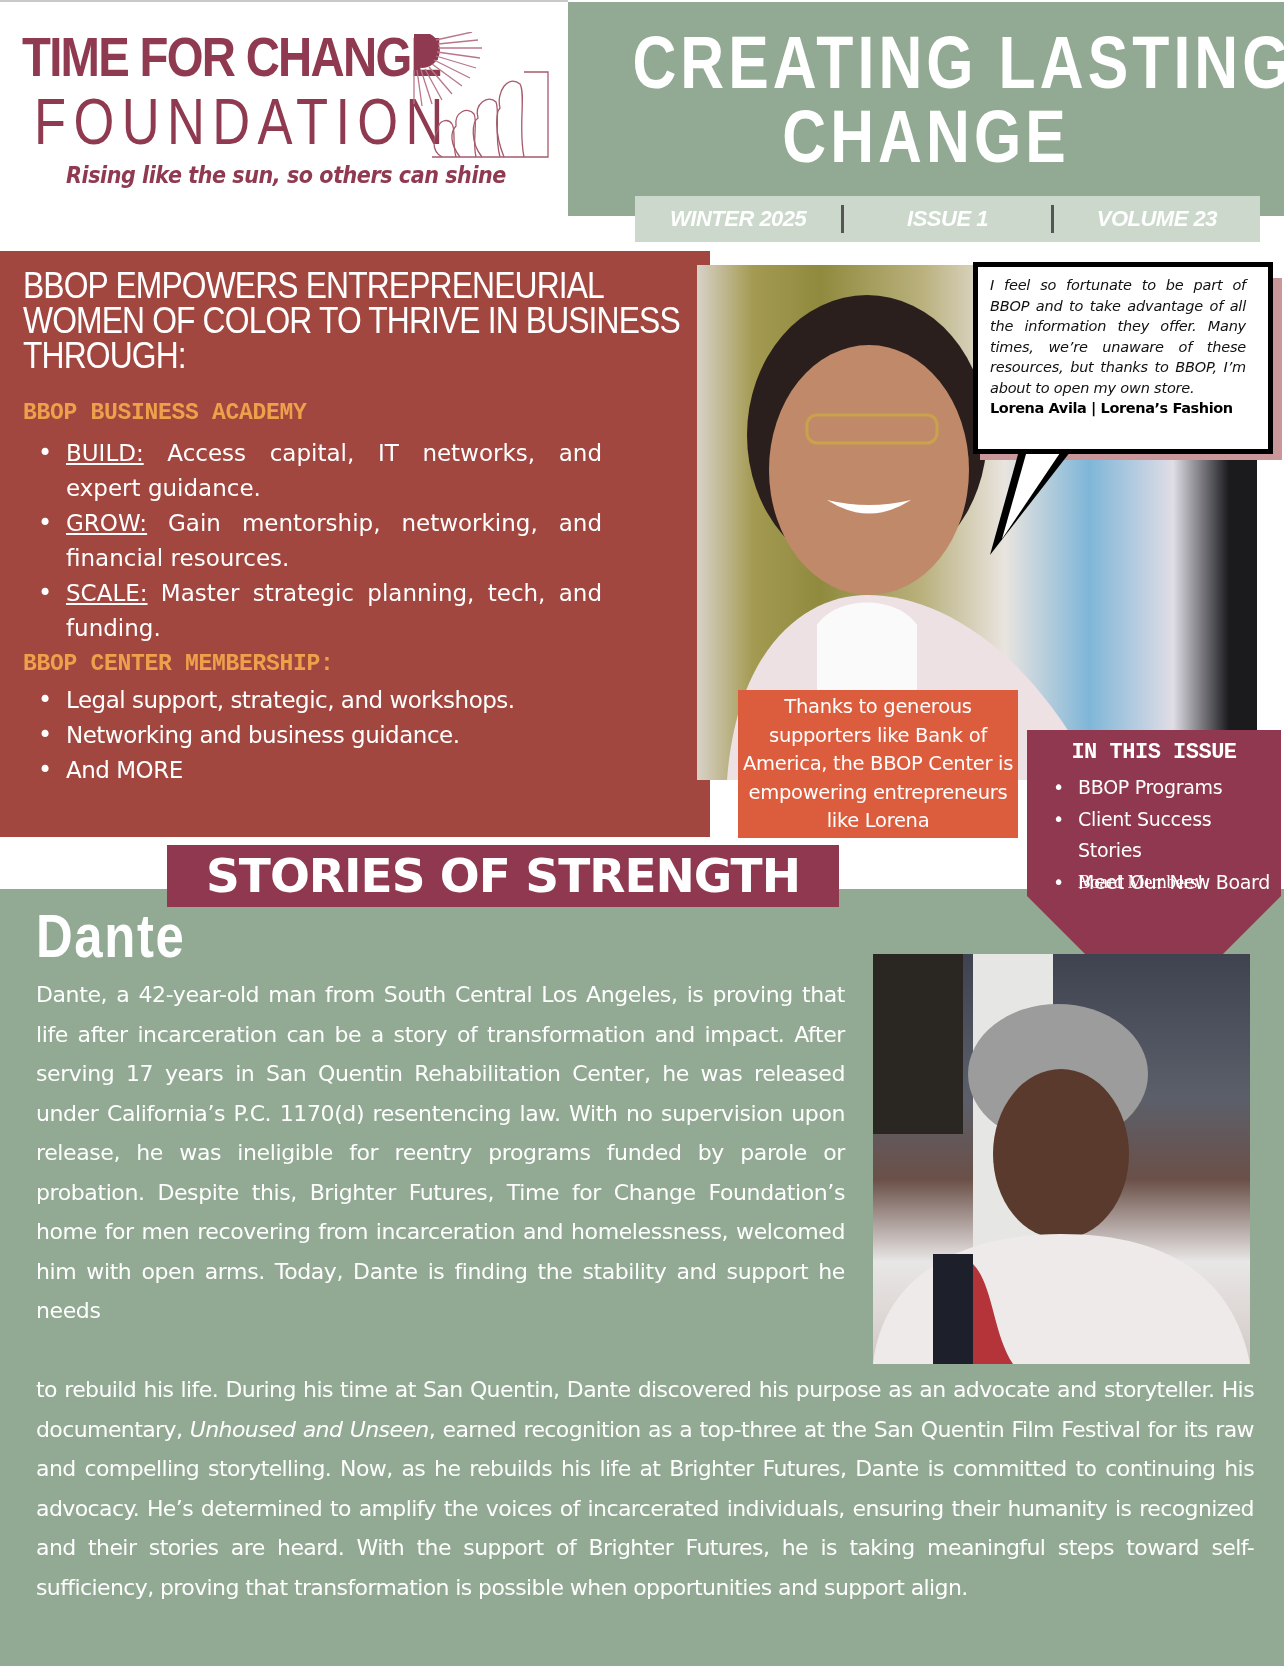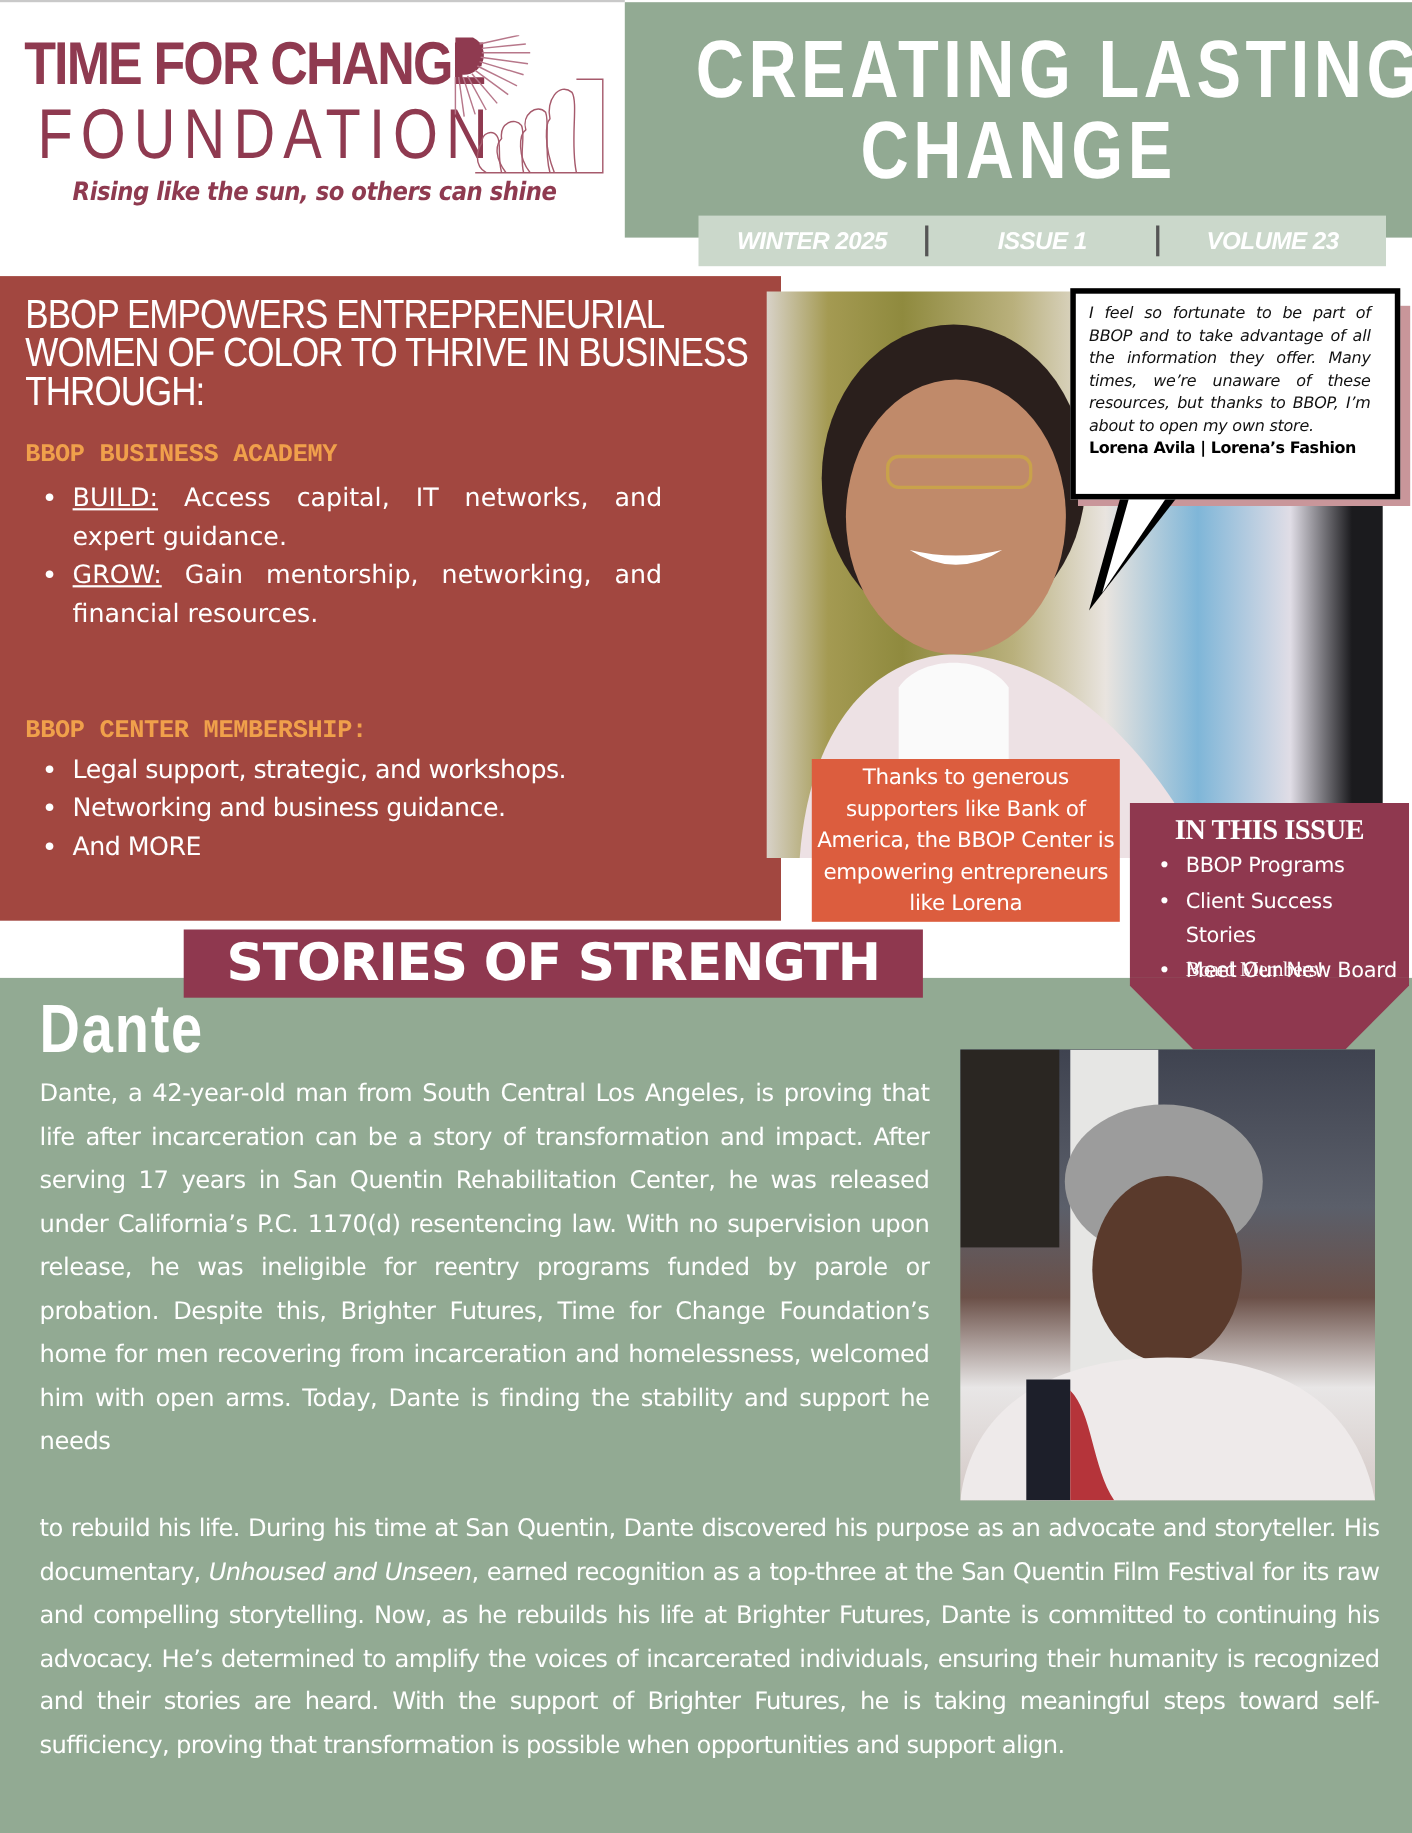--- a/index.html
+++ b/index.html
@@ -40,21 +40,21 @@
   #quote-shadow { left: 980px; top: 278px; width: 302px; height: 182px; background: #c9969a; }
   #quote-box { left: 973px; top: 262px; width: 300px; height: 192px; background: #fff; border: 5px solid #000; padding: 8px 22px 4px 12px; }
   #quote-text { font-family: "DejaVu Sans", sans-serif; font-style: italic; font-size: 14.5px; line-height: 20.5px; color: #111; text-align: justify; letter-spacing: -0.2px; }
   #quote-attrib { font-family: "DejaVu Sans", sans-serif; font-weight: 700; font-size: 14.5px; line-height: 20px; color: #000; white-space: nowrap; letter-spacing: -0.4px; }
   #quote-tail { left: 990px; top: 447px; width: 110px; height: 110px; }
 
   #thanks-box { left: 738px; top: 690px; width: 280px; height: 148px; background: #dc5d3e; color: #fff; text-align: center; font-family: "DejaVu Sans", sans-serif; font-size: 19.5px; line-height: 28.5px; padding-top: 3px; letter-spacing: -0.3px; }
 
   
   #in-issue { left: 1027px; top: 730px; width: 254px; height: 224px; }
-  #in-issue-title { left: 1027px; top: 740px; width: 254px; text-align: center; color: #fff; font-family: Liberation Serif, serif; font-weight: 700; font-size: 26px; letter-spacing: -0.5px; }
+  #in-issue-title { left: 1027px; top: 740px; width: 254px; text-align: center; color: #fff; font-family: Liberation Mono, monospace; font-weight: 700; font-size: 22px; letter-spacing: -0.5px; }
   #in-issue-list { left: 1034px; top: 772px; width: 245px; list-style: none; color: #fff; font-family: "DejaVu Sans", sans-serif; font-size: 19px; line-height: 31.5px; letter-spacing: -0.3px; }
   #in-issue-list li { position: relative; padding-left: 44px; }
   #in-issue-list li::before { content: "•"; position: absolute; left: 19px; top: 0; }
 
   
   #stories-green { left: 0; top: 889px; width: 1284px; height: 777px; background: #92aa93; }
   #stories-banner { left: 167px; top: 845px; width: 672px; height: 62px; background: #8f384f; color: #fff; font-family: "DejaVu Sans", sans-serif; font-weight: 700; font-size: 47px; line-height: 62px; text-align: center; letter-spacing: -1px; white-space: nowrap; }
   #dante-name { left: 36px; top: 900px; color: #fff; font-family: "Liberation Sans", sans-serif; font-weight: 700; font-size: 62px; letter-spacing: 2px; transform: scaleX(0.82); transform-origin: left top; line-height: 72px; }
   #dante-photo { left: 873px; top: 954px; width: 377px; height: 410px; overflow: hidden; background: linear-gradient(180deg,#3f4350 0%, #5b5f6a 35%, #6b5048 55%, #e8e6e6 75%, #d4c9c6 100%); }
   #dante-para1 { left: 36px; top: 975px; width: 809px; color: #fff; font-family: "DejaVu Sans", sans-serif; font-size: 22px; line-height: 39.5px; text-align: justify; letter-spacing: -0.4px; }
@@ -110,20 +110,21 @@
 <div id="bbop-panel" class="abs"></div>
 <div id="bbop-heading" class="abs">
   <div>BBOP EMPOWERS ENTREPRENEURIAL</div>
   <div>WOMEN OF COLOR TO THRIVE IN BUSINESS</div>
   <div>THROUGH:</div>
 </div>
 <div id="academy-head" class="abs bbop-sub">BBOP BUSINESS ACADEMY</div>
 <ul id="academy-list" class="abs bbop-list">
   <li><span class="lead-u">BUILD:</span><span> Access capital, IT networks, and expert guidance.</span></li>
   <li><span class="lead-u">GROW:</span><span> Gain mentorship, networking, and financial resources.</span></li>
+  <li><span class="lead-u">SCALE:</span><span> Master strategic planning, tech, and funding.</span></li>
 </ul>
 <div id="center-head" class="abs bbop-sub">BBOP CENTER MEMBERSHIP:</div>
 <ul id="center-list" class="abs bbop-list">
   <li>Legal support, strategic, and workshops.</li>
   <li>Networking and business guidance.</li>
   <li>And MORE</li>
 </ul>
 
 <div id="lorena-photo" class="abs" title="Lorena smiling in her fashion shop">
   <svg width="560" height="515" viewBox="0 0 560 515">

